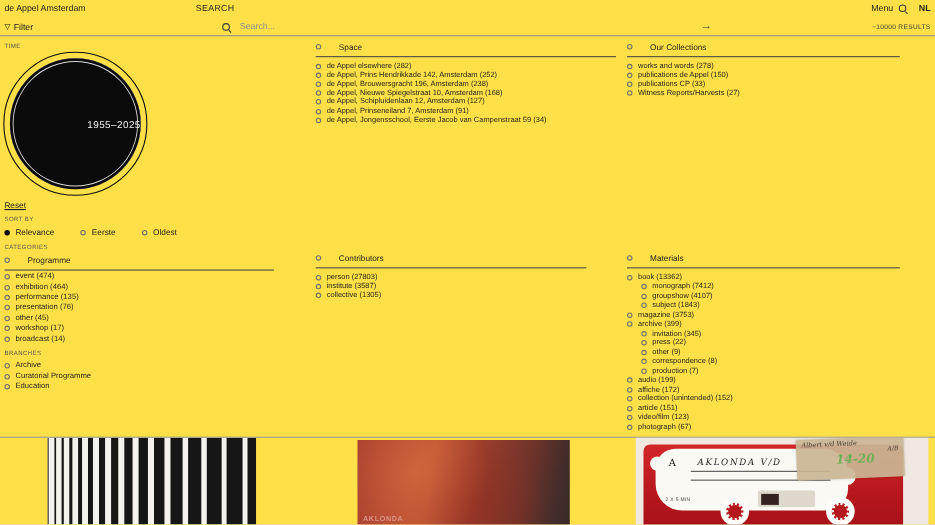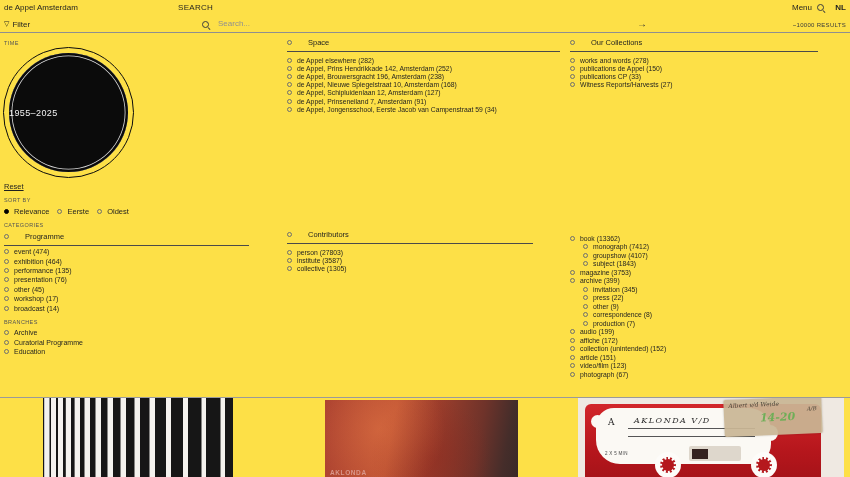--- a/index.html
+++ b/index.html
@@ -47,26 +47,26 @@
   
   .sidebar { left:4px; top:38px; width:245px; }
   .time-label { left:0; top:2px; }
   .time-circle-outer {
     left:-1px; top:9px; width:131px; height:131px; border:1.5px solid #0c0c0c; border-radius:50%;
     display:flex; align-items:center; justify-content:center; cursor:pointer;
   }
   .time-circle-inner {
     width:119px; height:119px; border-radius:50%; background:#0b0b0b;
     box-shadow: inset 0 0 0 2.5px #0b0b0b, inset 0 0 0 3.3px rgba(255,255,255,.85);
-    display:flex; align-items:center; justify-content:flex-start;
+    display:flex; align-items:center; justify-content:flex-end;
   }
   .time-range { color:#f2f2f2; font-size:9px; letter-spacing:.4px; }
   .reset-link { left:0; top:144px; font-size:7.5px; text-decoration:underline; cursor:pointer; }
   .sort-label { left:0; top:159px; }
-  .sort-options { left:0; top:169px; display:flex; gap:8px; }
+  .sort-options { left:0; top:169px; display:flex; gap:24px; }
   .sort-options .row { font-size:7.5px; height:8px; }
   .cat-label { left:0; top:184px; }
   .programme-header { left:0; top:194px; width:245px; padding-left:0; }
   .cat-list { left:0; top:209px; }
   .cat-list .row, .branch-list .row { height:9.4px; font-size:7px; }
   .branch-label { left:0; top:281px; }
   .branch-list { left:0; top:290px; }
 
   
   .col { position:absolute; }
@@ -324,20 +324,24 @@
         </div>
 
         <div class="row">
           <span class="radio"></span>
           <span class="nowrap">collective (1305)</span>
         </div>
       </div>
   </div>
 
   <div class="col col-materials">
+    <div class="col-header">
+      <span class="radio"></span>
+      <span>Materials</span>
+    </div>
     <div class="list">
 
         <div class="row">
           <span class="radio"></span>
           <span class="nowrap">book (13362)</span>
         </div>
 
         <div class="row indent">
           <span class="radio"></span>
           <span class="nowrap">monograph (7412)</span>

